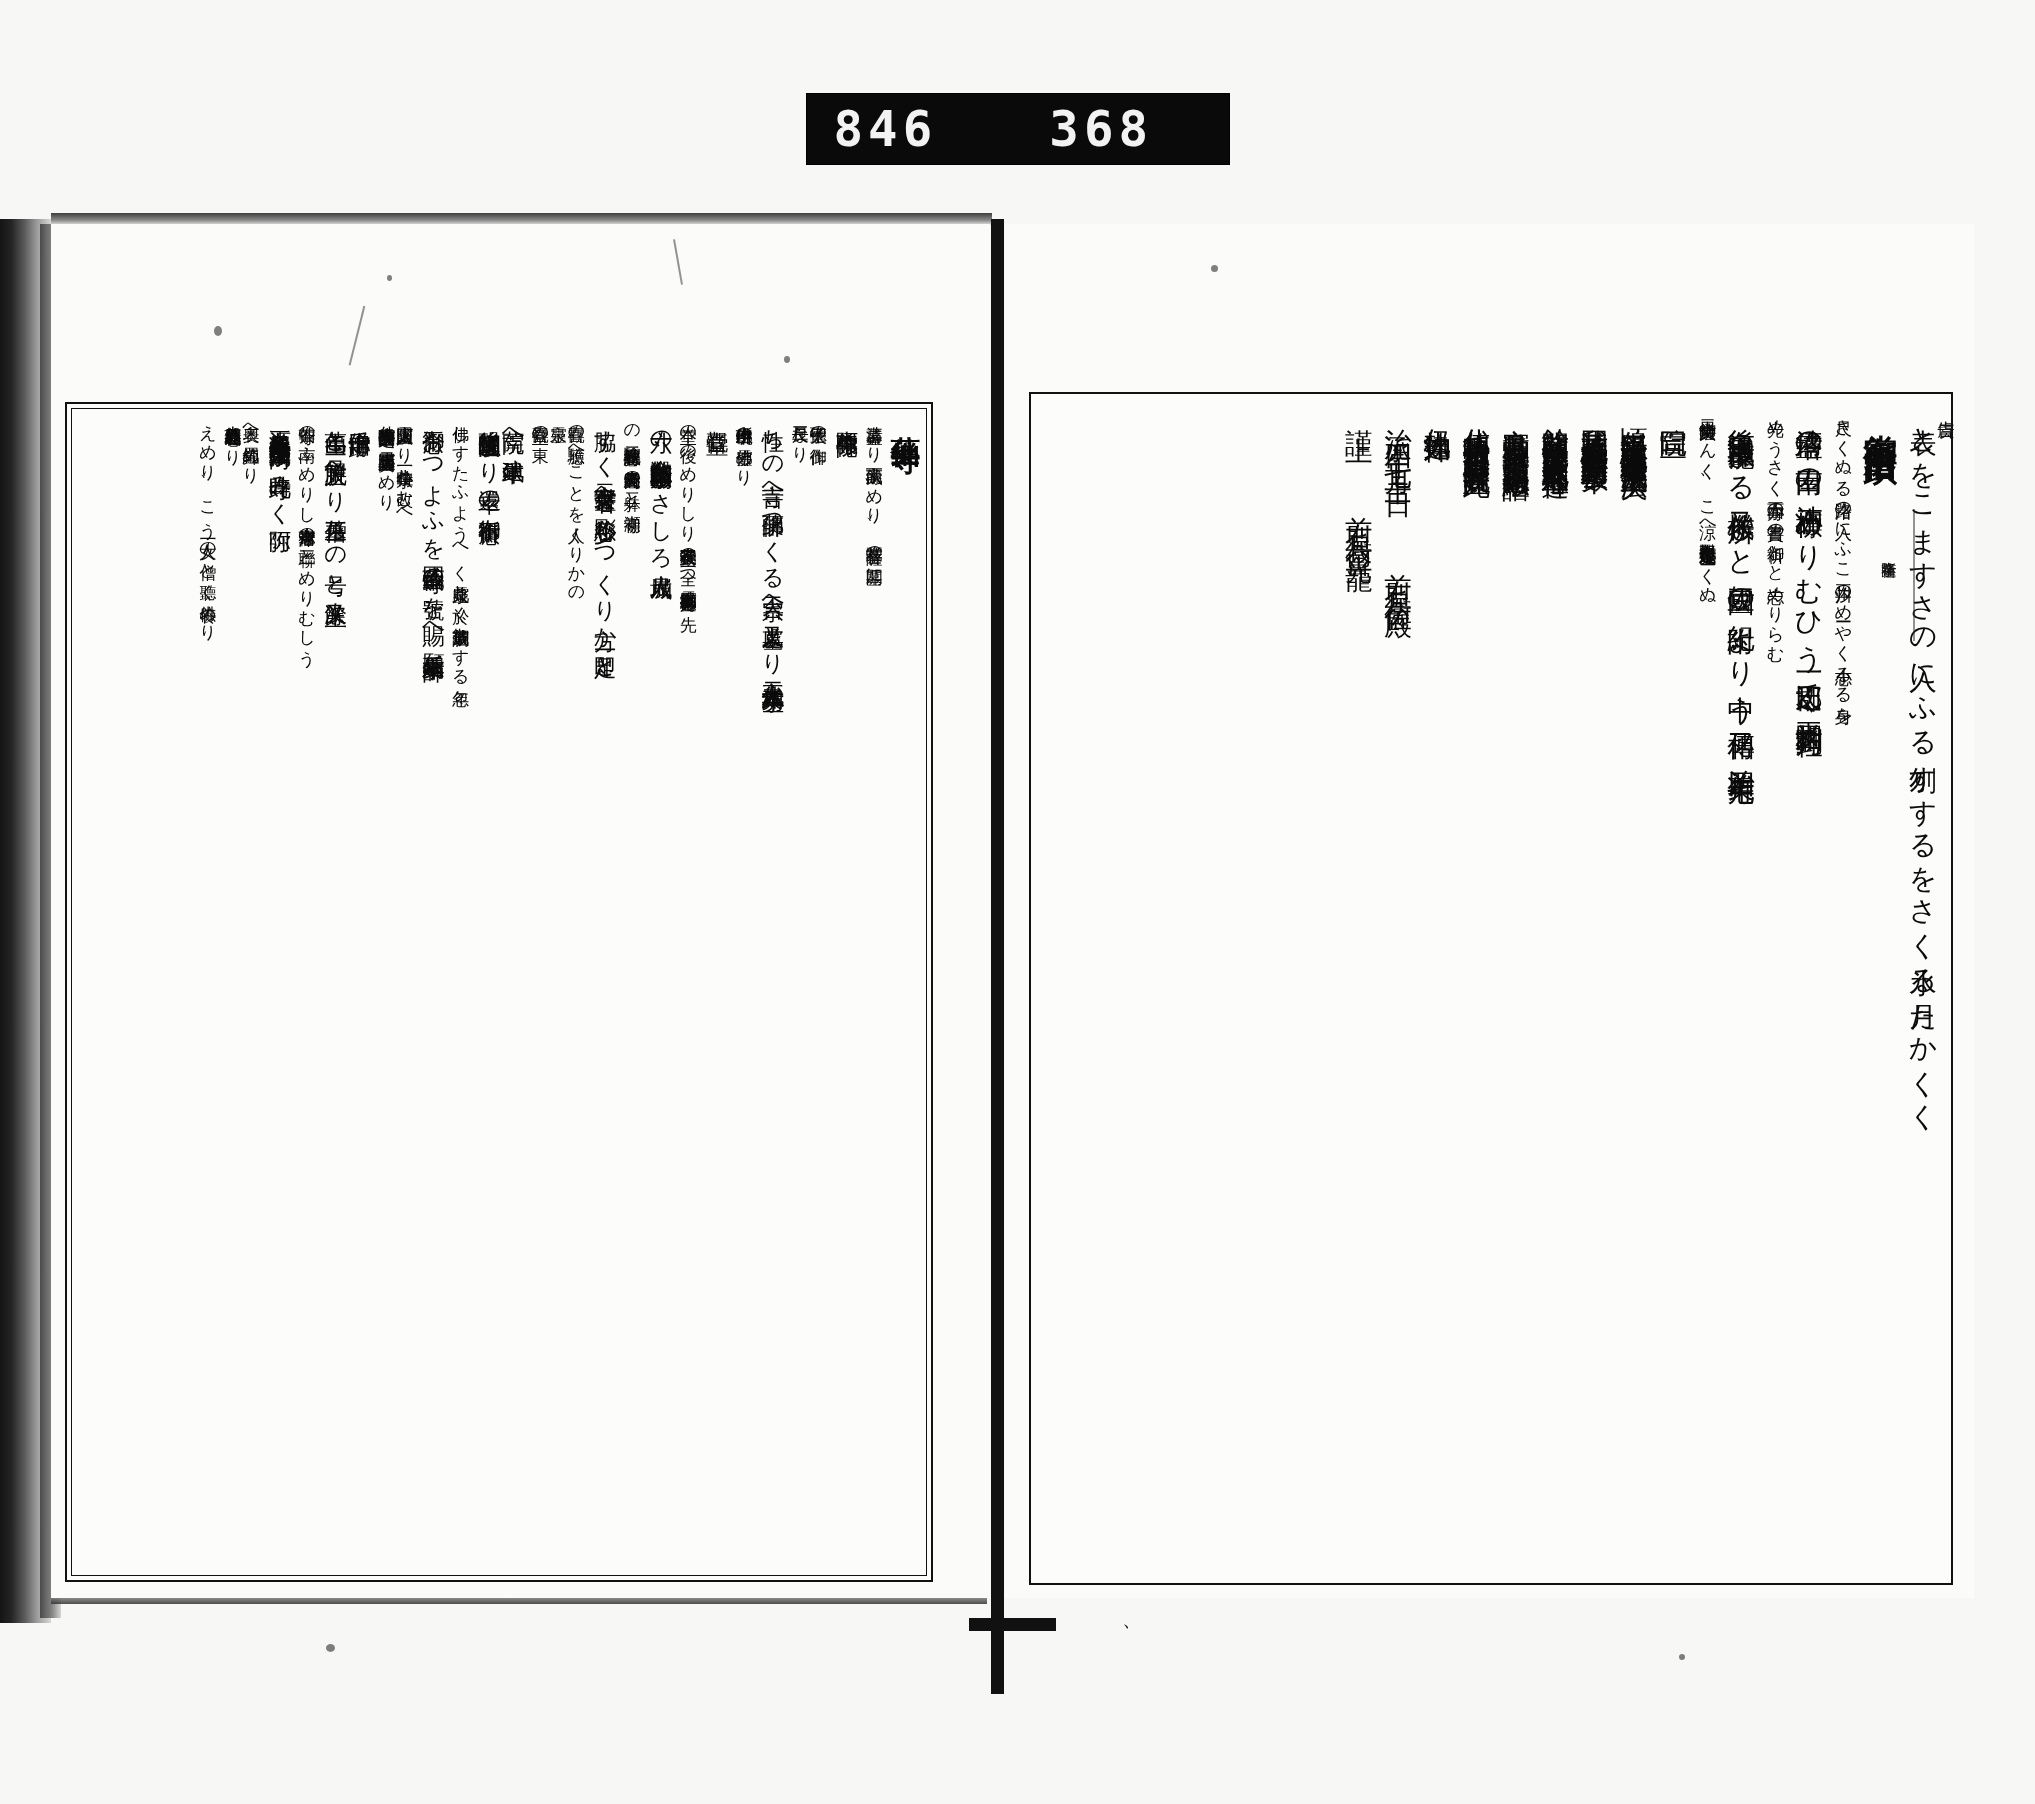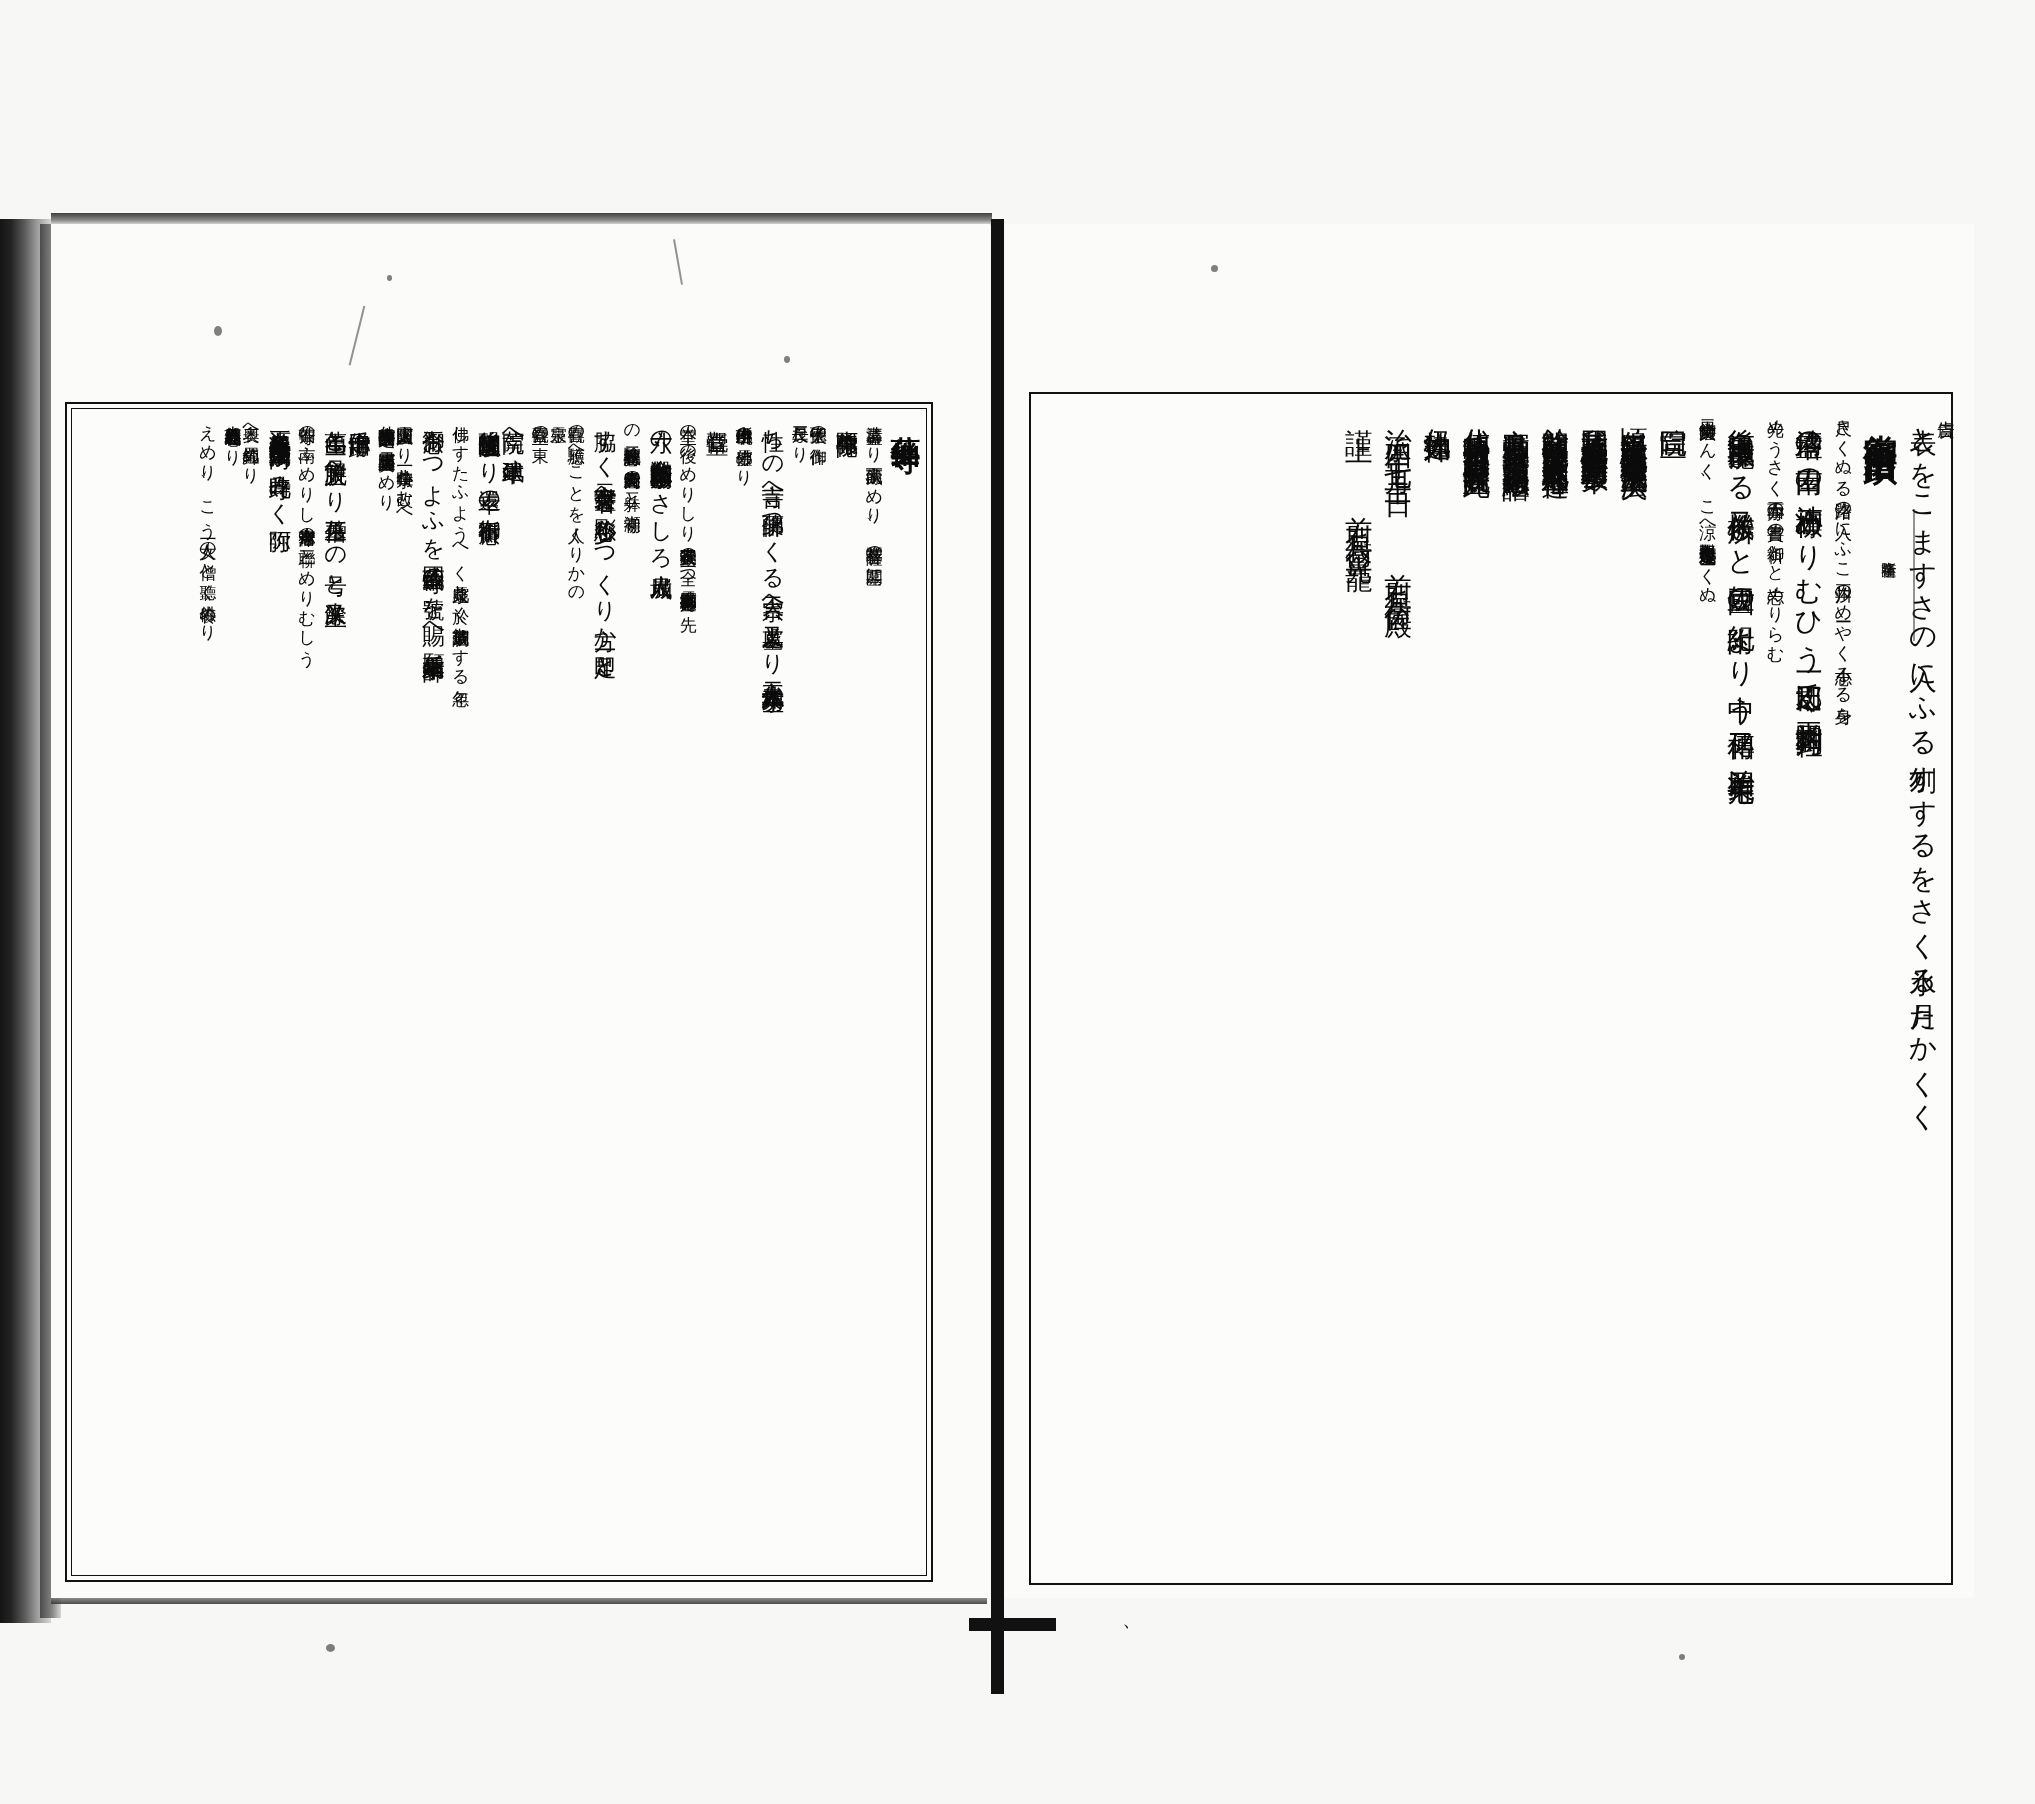--- a/index.html
+++ b/index.html
@@ -194,20 +194,24 @@
     position: absolute;
     font-family: "DejaVu Serif", serif;
     color: #111;
   }
 </style>
 </head>
 <body>
 
 <div id="page">
 
+  <div id="counter">
+    <span class="num left">846</span>
+    <span class="num right">368</span>
+  </div>
 
   <div class="scan-edge"></div>
   <div class="scan-edge2"></div>
   <div class="scan-top-smudge"></div>
   <div class="scan-bottom-smudge"></div>
 
   <div id="spine"></div>
   <div id="spine-foot"></div>
   <div id="spine-foot2"></div>
 

